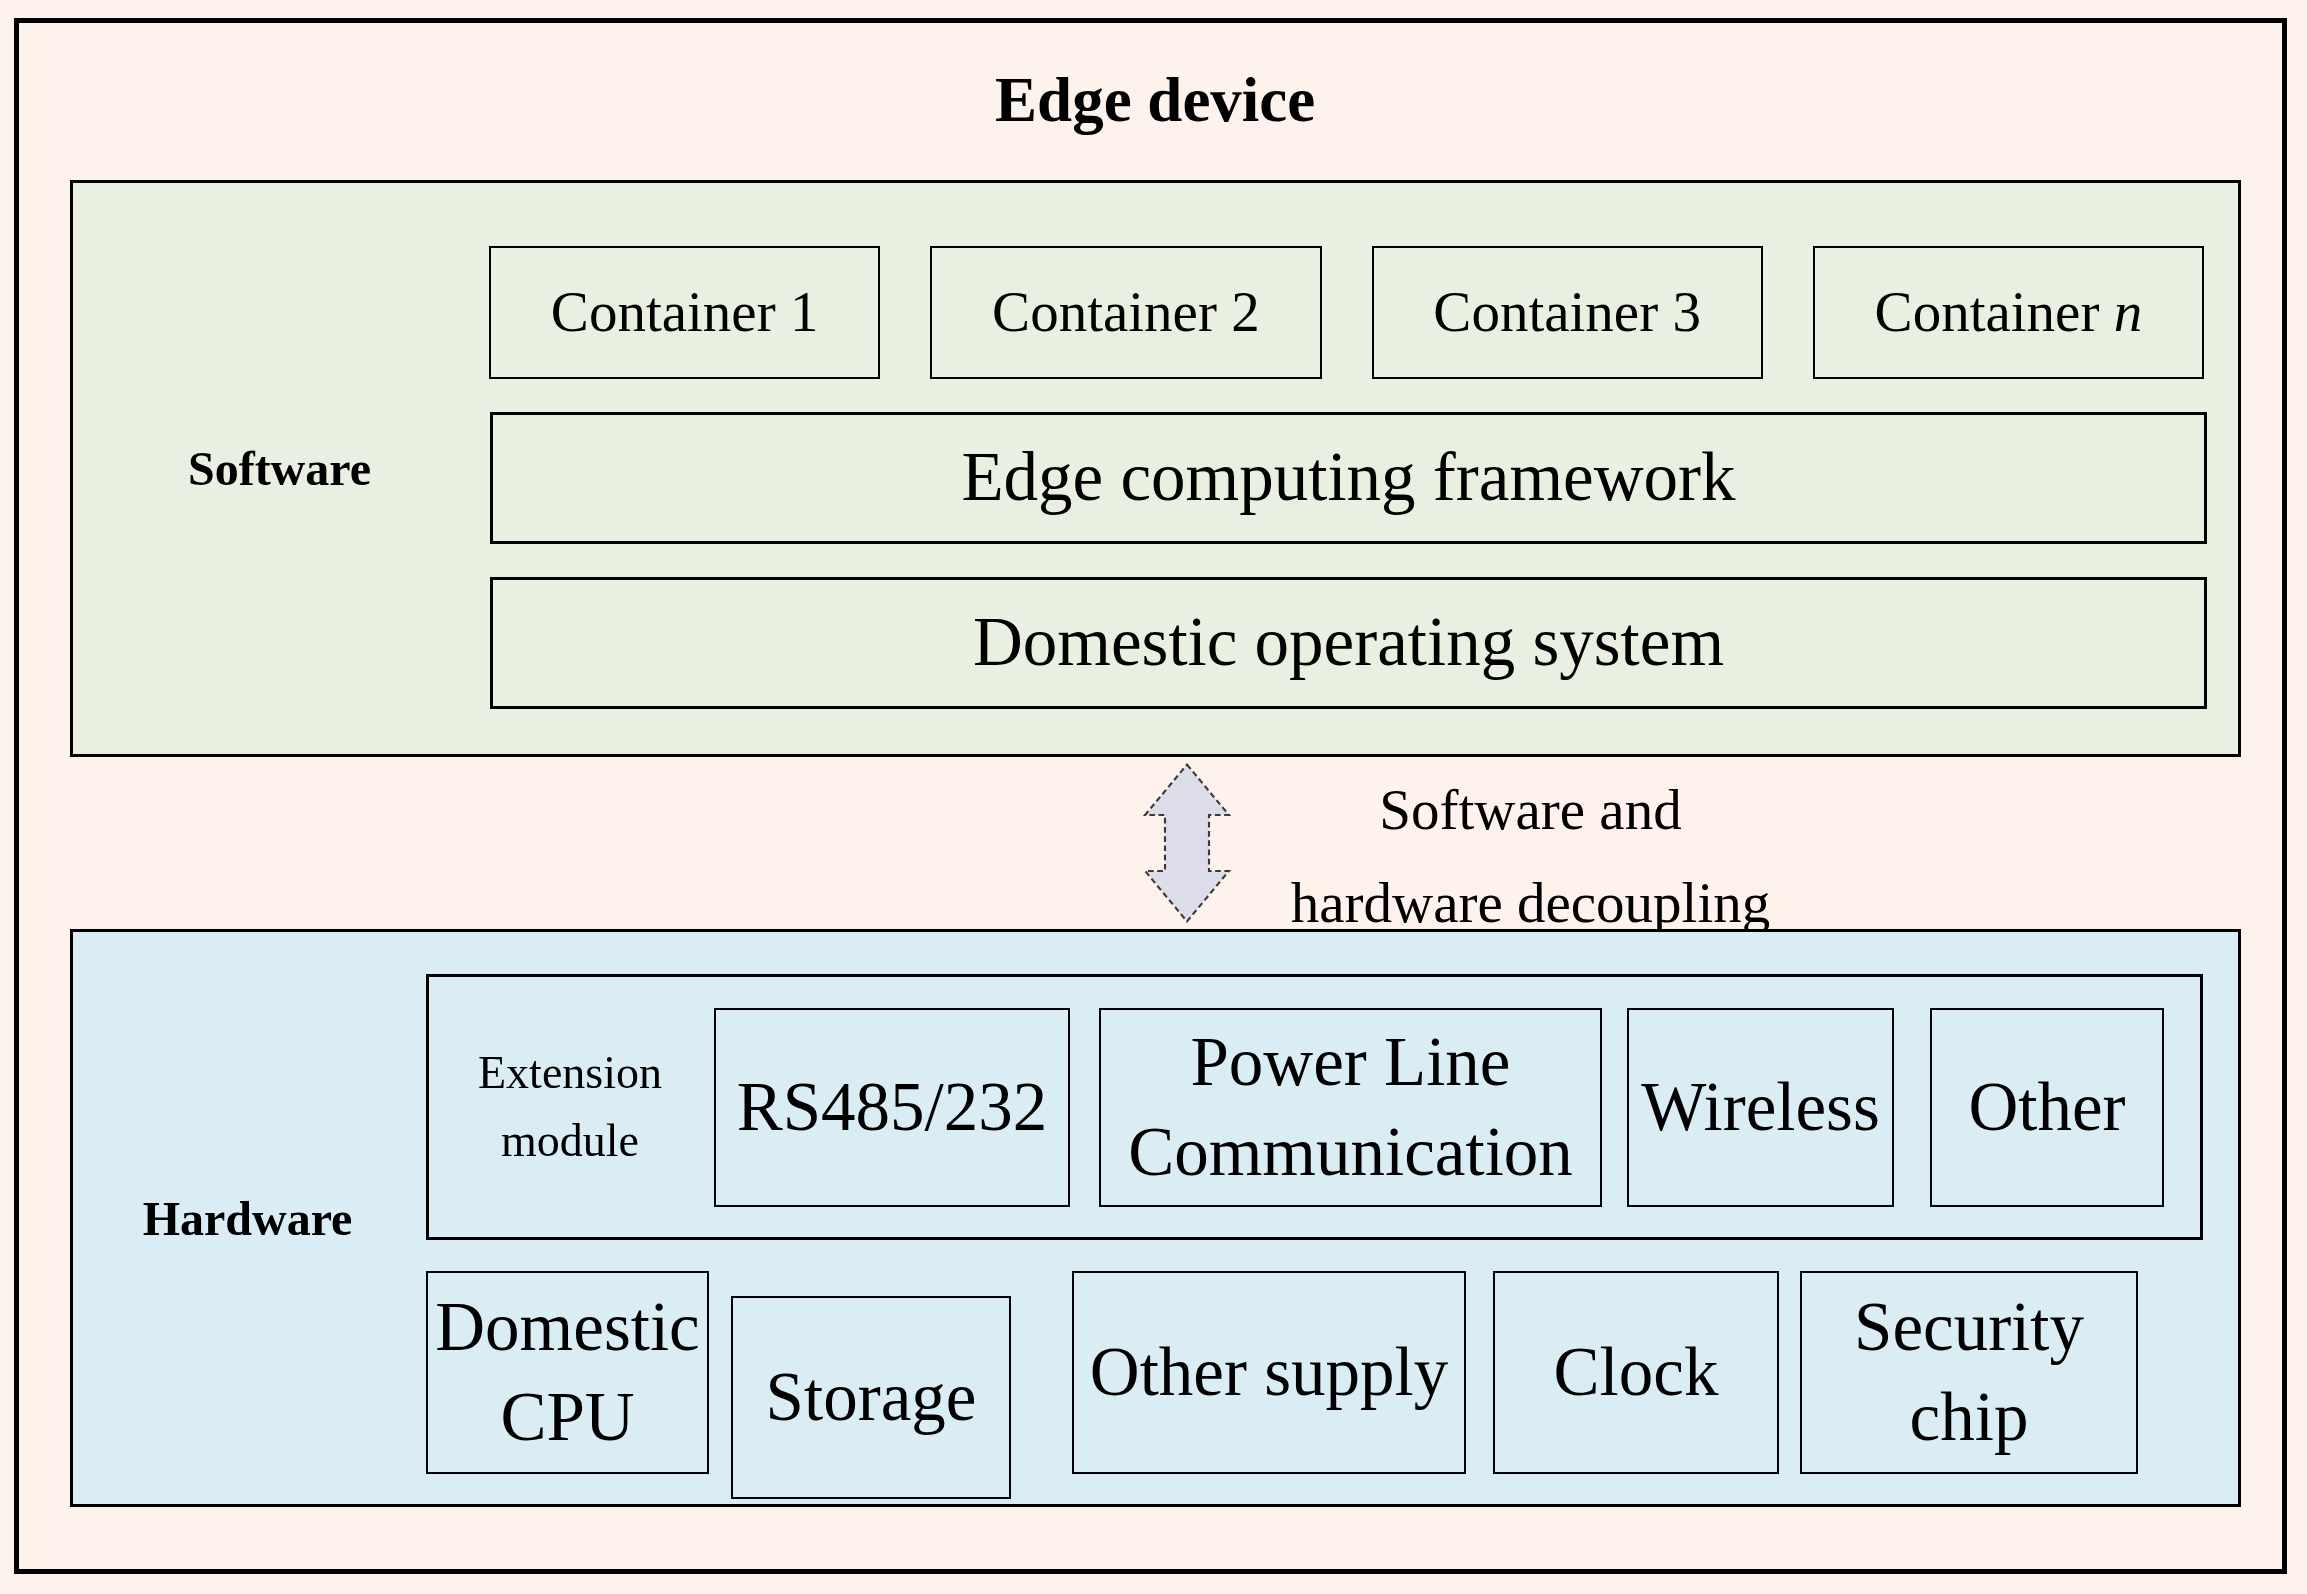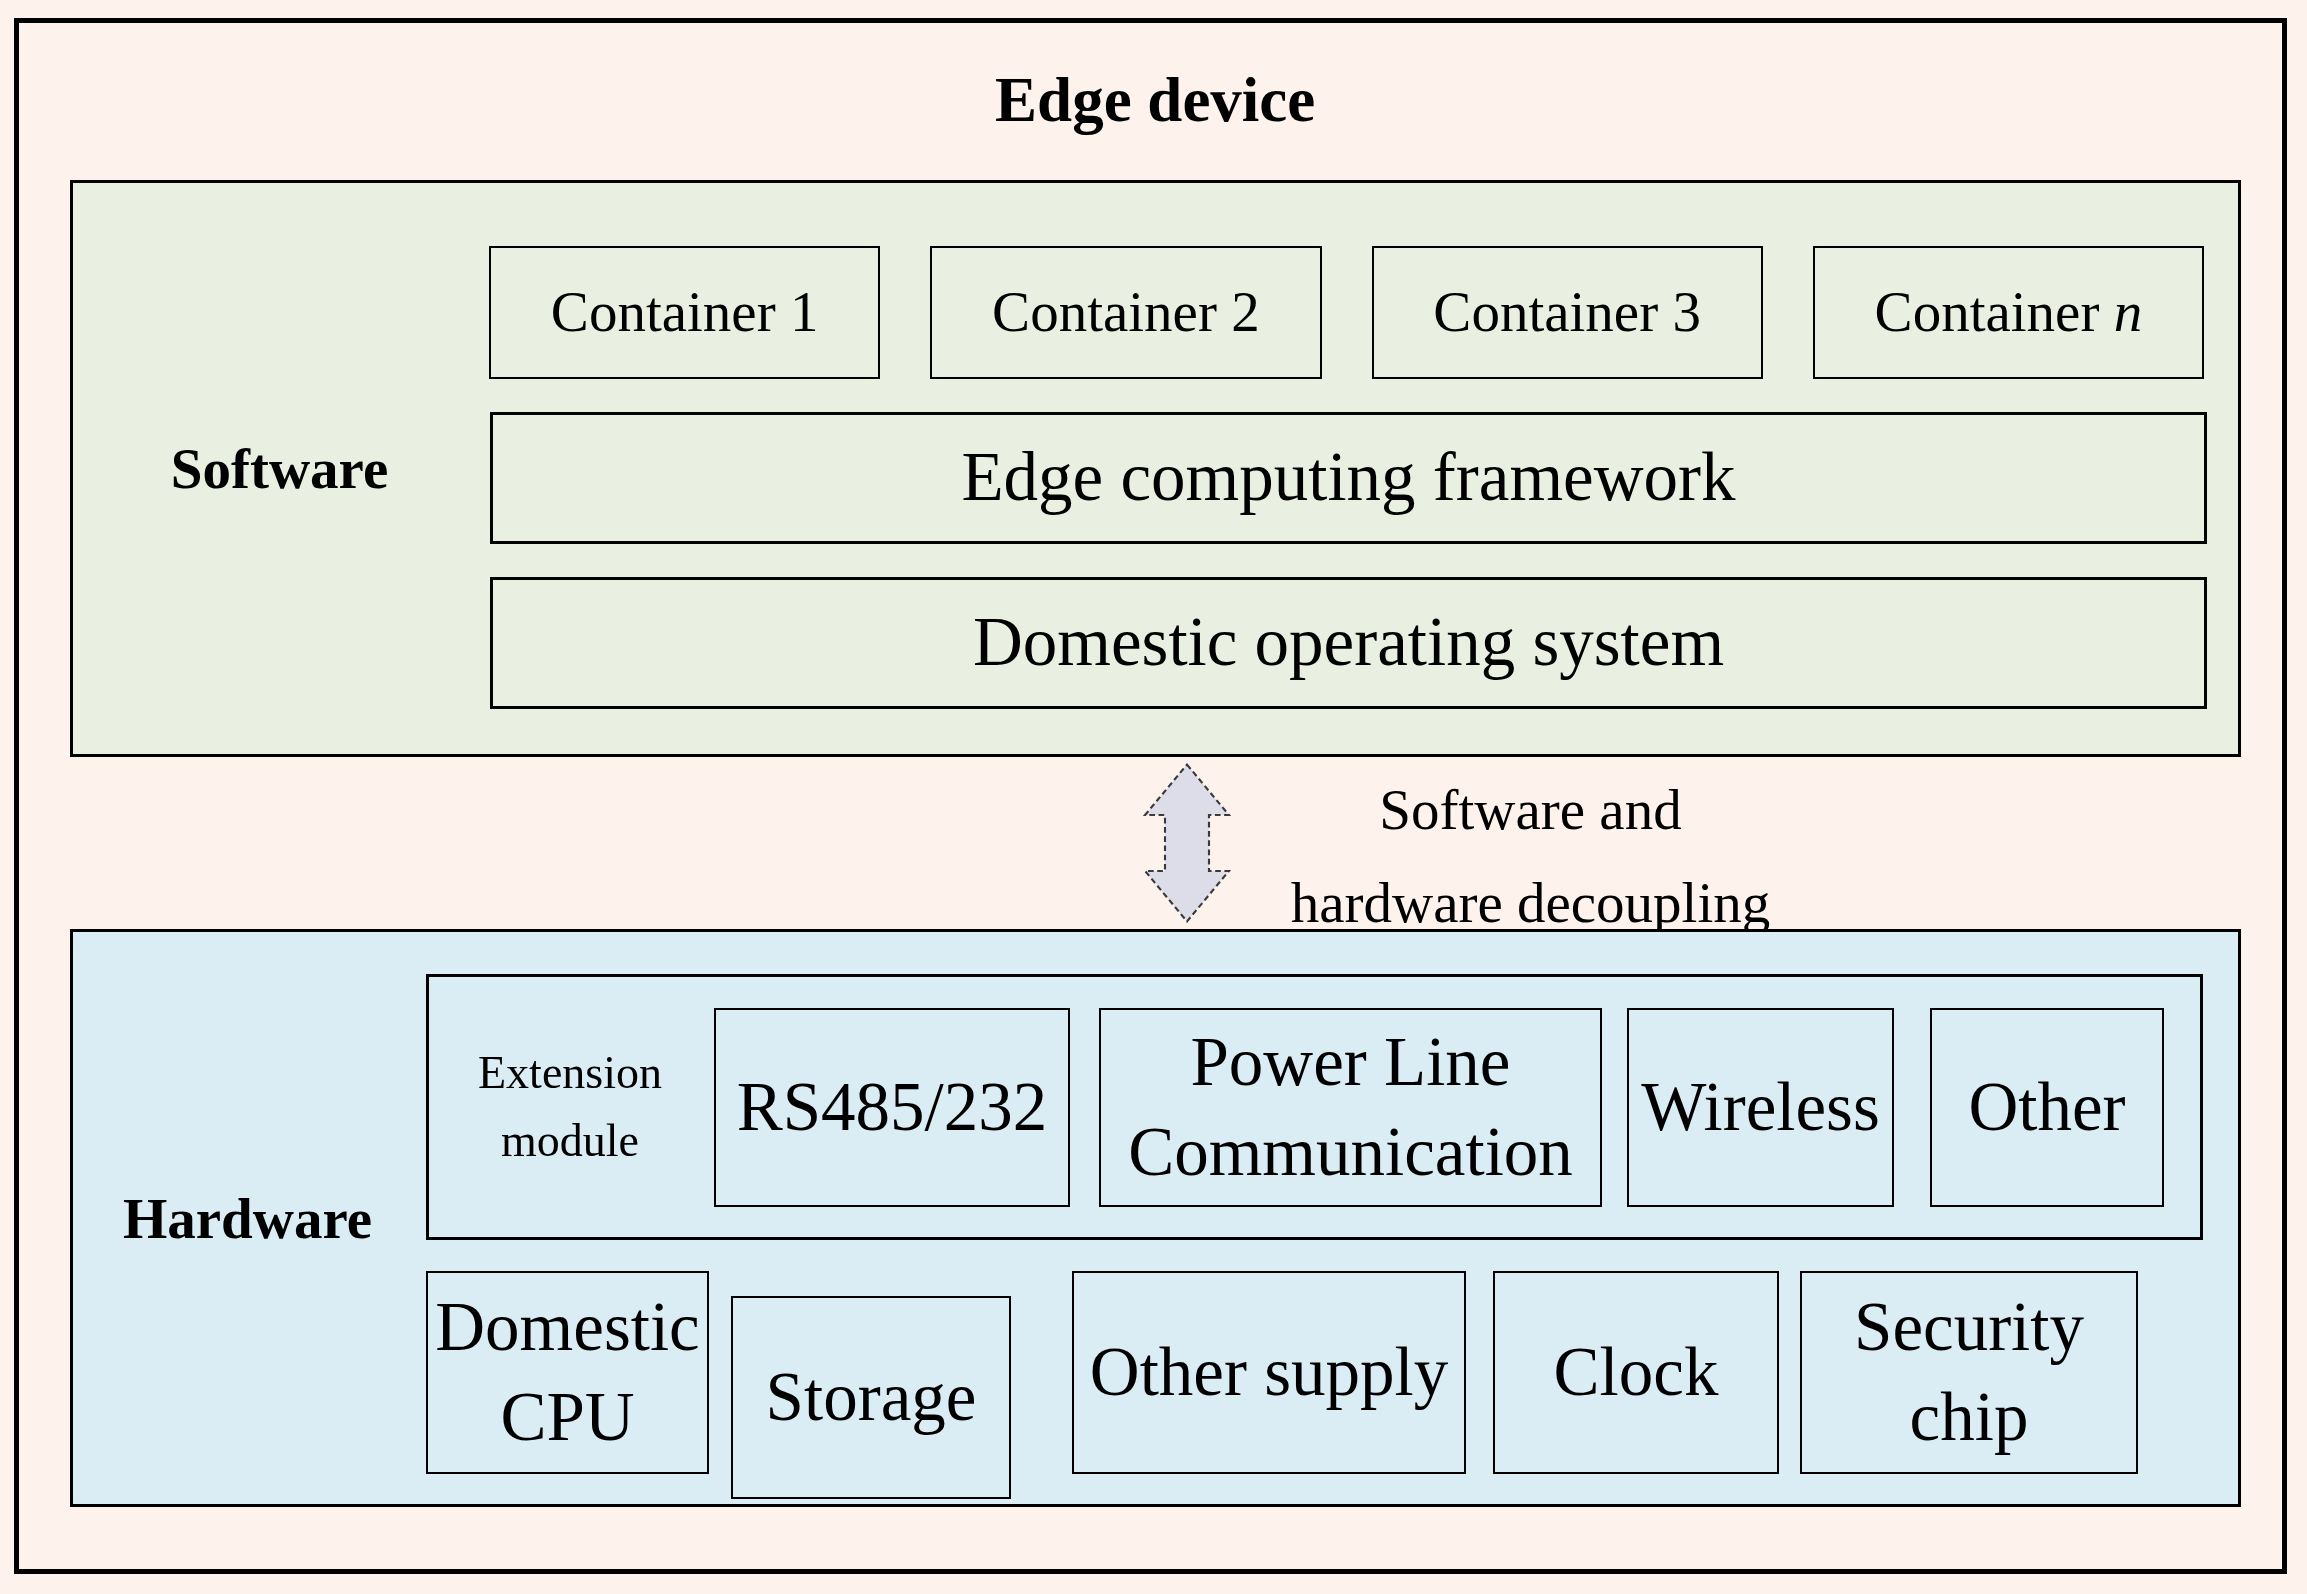--- a/index.html
+++ b/index.html
@@ -23,21 +23,21 @@
   }
   .title{
     position:absolute;left:14.2px;top:63px;width:2282px;
     text-align:center;font-size:63px;font-weight:bold;line-height:1.2;
   }
   .section{position:absolute;border:3.6px solid var(--border);}
   .software{left:70px;top:180px;width:2171px;height:577px;background:var(--software-bg);}
   .hardware{left:70px;top:929px;width:2171px;height:578px;background:var(--hardware-bg);}
   .side-label{
     position:absolute;display:flex;align-items:center;justify-content:center;
-    font-size:57px;font-weight:bold;
+    font-size:48px;font-weight:bold;
   }
   .software-label{left:70px;top:180px;width:419px;height:577px;}
   .hardware-label{left:70px;top:929px;width:355px;height:578px;}
   .bx{
     position:absolute;display:flex;align-items:center;justify-content:center;
     border:2.8px solid var(--border);font-size:69px;text-align:center;line-height:1.3;
   }
   .bx-thick{border-width:3.6px;}
   .containers-row{
     position:absolute;left:489px;top:246px;width:1715px;height:133px;

